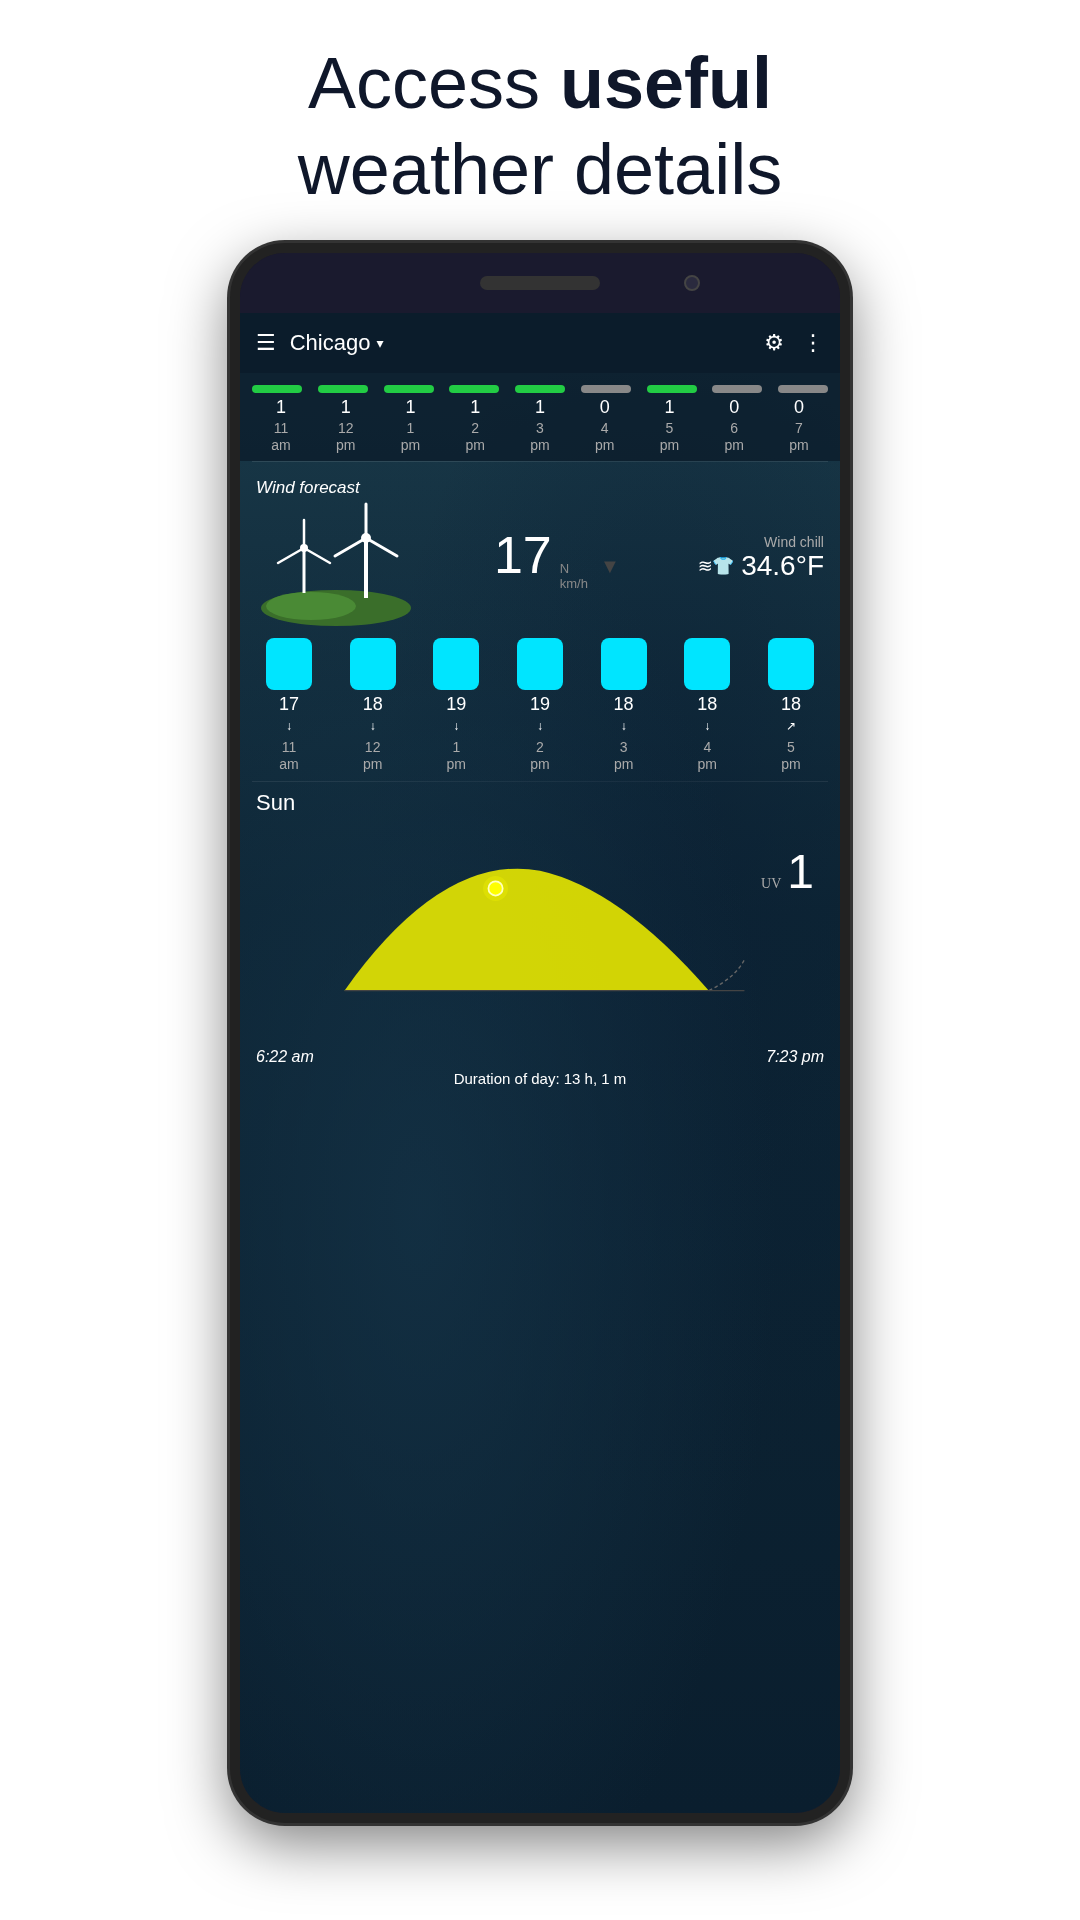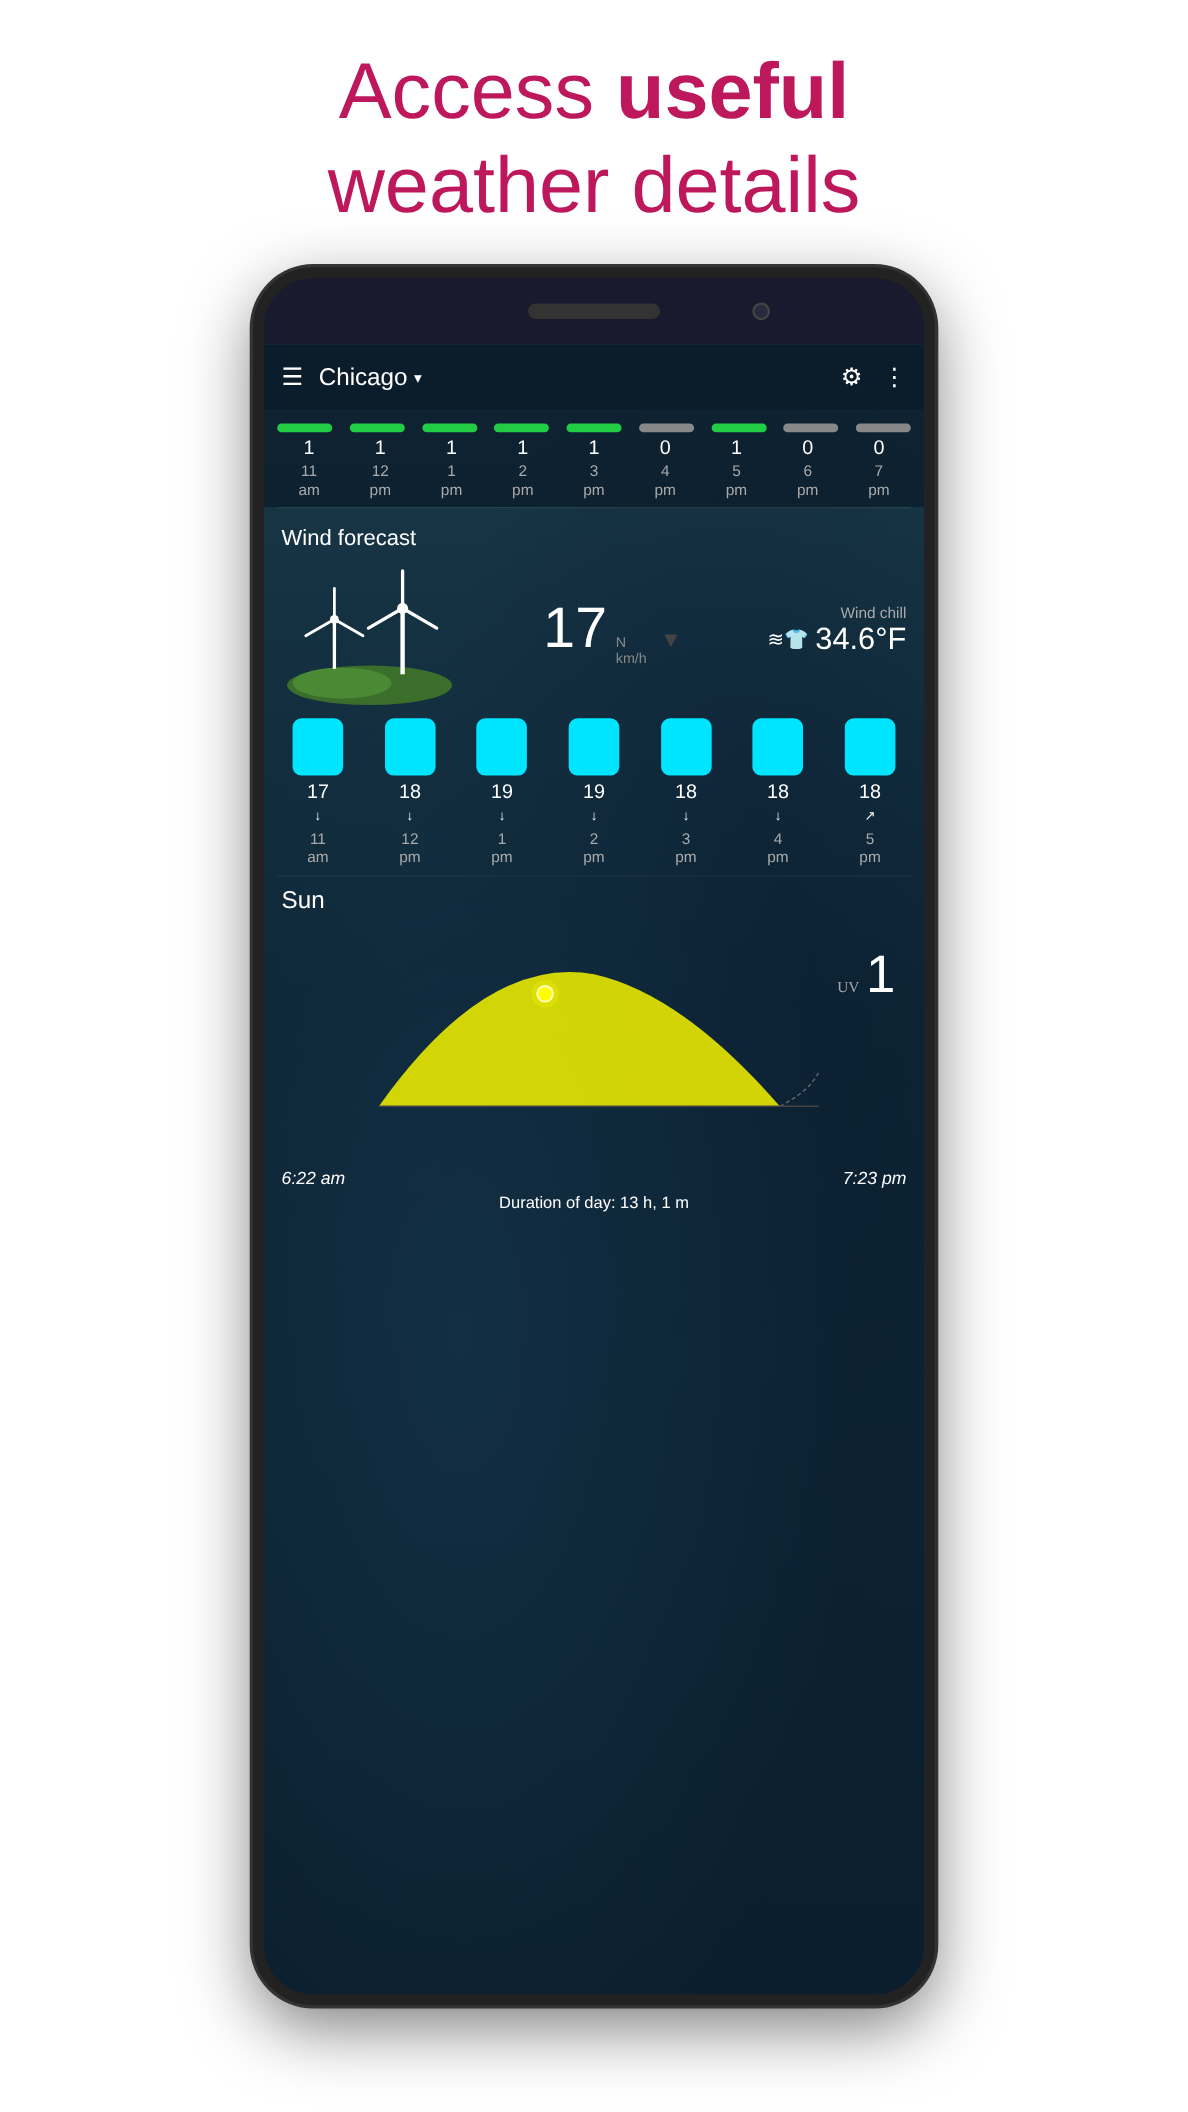--- a/index.html
+++ b/index.html
@@ -12,21 +12,21 @@
       display: flex;
       flex-direction: column;
       align-items: center;
     }
 
     
     .page-header {
       text-align: center;
       margin-top: 40px;
       margin-bottom: 30px;
-      color: #be185d;
+      color: #0f172a;
       font-size: 72px;
       line-height: 1.2;
       font-weight: 300;
     }
     .page-header strong {
       font-weight: 800;
     }
 
     
     .phone-frame {
@@ -169,23 +169,24 @@
     }
 
     
     .wind-section {
       padding: 16px 16px 12px;
       position: relative;
       z-index: 5;
     }
     .section-title {
       color: white;
-      font-size: 20px;
+      font-size: 17px;
       font-weight: 500;
-      margin-bottom: 12px;
+      margin-bottom: 0;
+      font-style: italic;
     }
     .wind-content {
       display: flex;
       align-items: center;
       justify-content: space-between;
     }
     .wind-turbines {
       width: 160px;
       height: 120px;
       position: relative;

